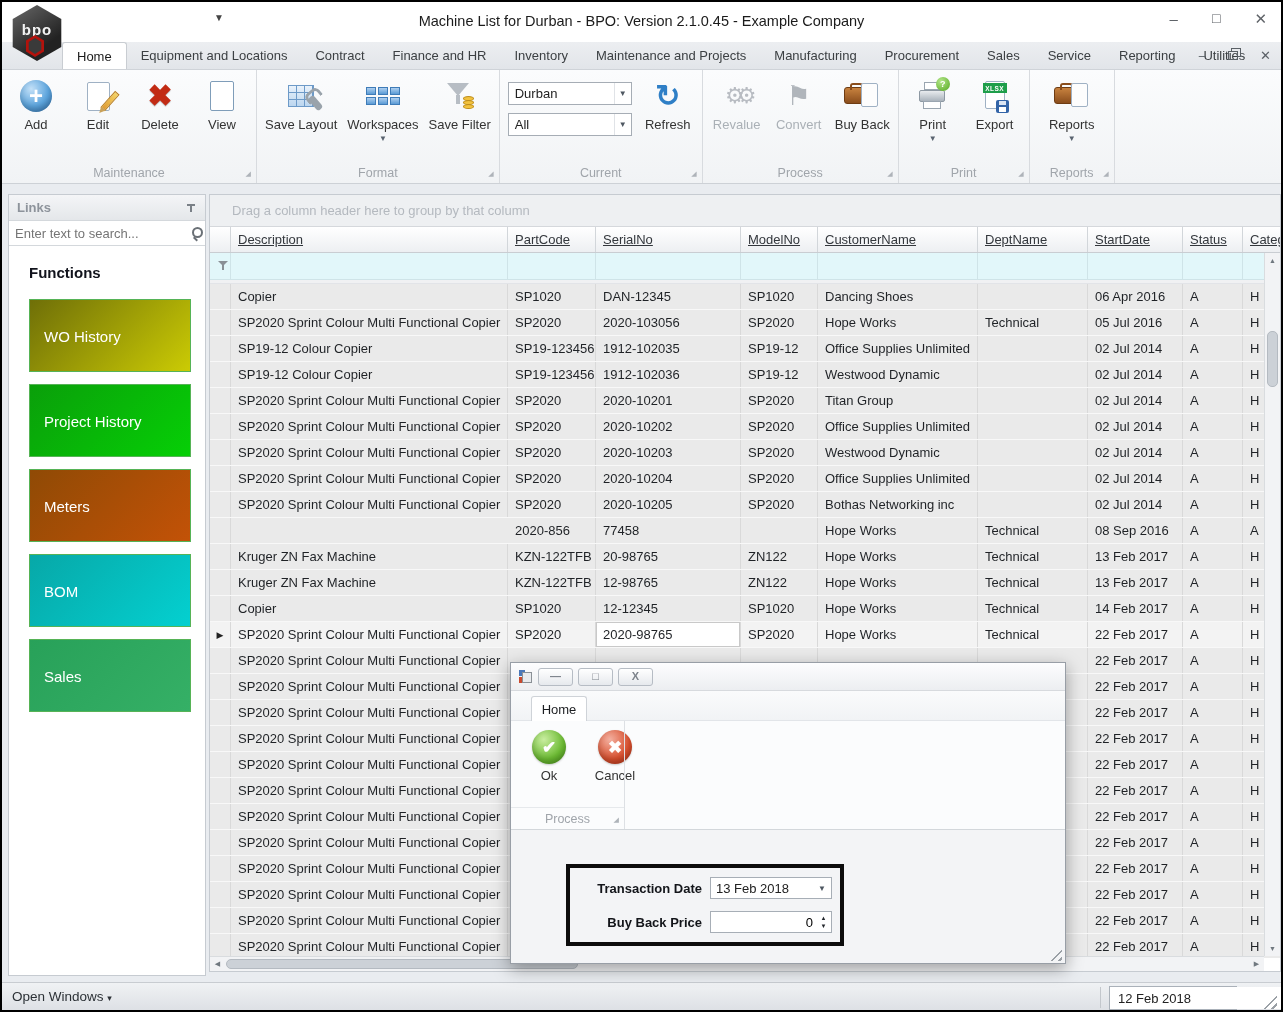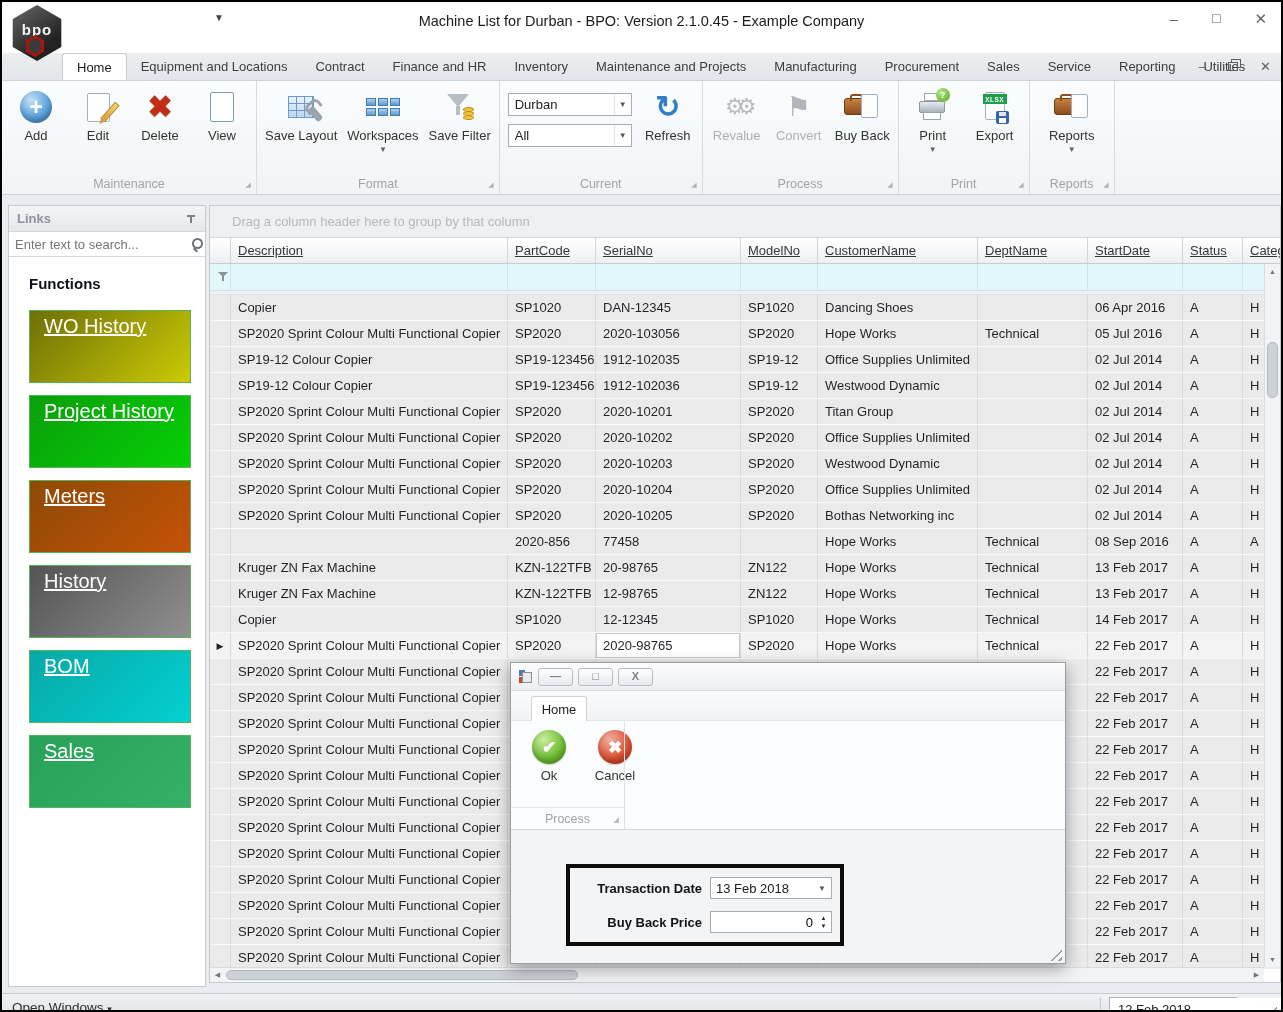--- a/index.html
+++ b/index.html
@@ -1,20 +1,20 @@
 <!DOCTYPE html>
 <html><head>
 <meta charset="utf-8">
 <style>
   * { margin:0; padding:0; box-sizing:border-box; }
   html,body { width:1283px; height:1012px; font-family:"Liberation Sans",sans-serif; background:#fff; overflow:hidden; }
   .win { position:relative; width:1283px; height:1012px; border:2px solid #000; background:#fff; overflow:hidden; }
 
   
-  .titlebar { position:relative; height:51px; background:#fff; }
+  .titlebar { position:relative; height:40px; background:#fff; }
   .title-text { position:absolute; left:0; right:0; top:11px; text-align:center; font-size:14.5px; color:#1b1b1b; }
   .qa-caret { position:absolute; left:212px; top:10px; font-size:10px; color:#444; cursor:default; }
   .win-controls { position:absolute; right:14px; top:8px; display:flex; gap:34px; color:#5f6368; font-size:15px; }
   .win-controls span { cursor:default; }
   .wc-max { font-size:14px; }
 
   .logo { position:absolute; left:8px; top:3px; width:54px; height:56px; z-index:9;
           clip-path:polygon(50% 0,95% 25%,95% 75%,50% 100%,5% 75%,5% 25%);
           background:linear-gradient(145deg,#6a6a6a,#222 70%); display:flex; align-items:center; justify-content:center; }
   .logo .bpo-text { color:#f2f2f2; font-weight:bold; font-size:15px; letter-spacing:1px; margin-top:-8px; }
@@ -96,21 +96,21 @@
   .pin:before { content:""; position:absolute; left:2px; top:2px; width:8px; height:2px; background:#7a8087; }
   .pin:after { content:""; position:absolute; left:5px; top:4px; width:2px; height:6px; background:#7a8087; }
   .side-search { height:25px; margin:0; border-bottom:1px solid #d4d8dc; background:#fff; display:flex; align-items:center; padding:0 6px; }
   .side-search input { flex:1; border:none; outline:none; font-size:13px; color:#9aa0a6; font-family:inherit; }
   .mag { position:relative; width:14px; height:14px; }
   .mag:before { content:""; position:absolute; left:1px; top:1px; width:7px; height:7px; border:2px solid #6a7076; border-radius:50%; }
   .mag:after { content:""; position:absolute; right:1px; bottom:0; width:5px; height:2px; background:#6a7076; transform:rotate(45deg); }
   .side-body { flex:1; padding:18px 12px 0 20px; overflow:hidden; }
   .func-heading { font-size:15px; font-weight:bold; color:#11131c; margin-bottom:18px; }
   .side-btn { position:relative; width:162px; height:73px; border:1px solid #56b356; margin-bottom:12px; cursor:default; }
-  .sb-label { position:absolute; left:14px; top:4px; color:#fff; font-size:20px;text-decoration:underline; }
+  .sb-label { position:absolute; left:14px; top:28px; color:#fff; font-size:15px; }
   .sb-badge { position:absolute; right:14px; top:12px; color:#fff; font-size:15px; }
 
   
   .gridpanel { position:relative; margin-left:3px; width:1072px; height:778px; background:#fff; border:1px solid #c6cbd1; overflow:hidden; }
   .groupbar { height:32px; background:#eef0f2; border-bottom:1px solid #d5d8dc; display:flex; align-items:center; padding-left:22px; font-size:13px; color:#b4b9bf; }
   .ghead, .gfilter, .grow { display:flex; width:1113px; }
   .ghead { height:26px; background:linear-gradient(#ffffff,#edeff2); border-bottom:1px solid #c9cdd2; }
   .hcell { border-right:1px solid #d2d6da; display:flex; align-items:center; padding-left:7px; font-size:13px; color:#33373c; overflow:hidden; white-space:nowrap;text-decoration:underline; }
   .gfilter { height:27px; background:#e2f7fa; border-bottom:1px solid #cfe4e8; }
   .fcell { border-right:1px solid #cfe4e8; display:flex; align-items:center; padding-left:5px; }
@@ -427,23 +427,20 @@
         <div id="side-buttons">
             <div class="side-btn" style="background: linear-gradient(135deg, rgb(111, 111, 8), rgb(203, 203, 4));">
               <div class="sb-label">WO History</div>
             </div>
             <div class="side-btn" style="background: linear-gradient(135deg, rgb(10, 159, 10), rgb(6, 207, 6));">
               <div class="sb-label">Project History</div>
             </div>
             <div class="side-btn" style="background: linear-gradient(135deg, rgb(143, 74, 5), rgb(195, 82, 7));">
               <div class="sb-label">Meters</div>
             </div>
-            <div class="side-btn" style="background: linear-gradient(135deg, rgb(84, 84, 84), rgb(144, 144, 144));">
-              <div class="sb-label">History</div>
-            </div>
             <div class="side-btn" style="background: linear-gradient(135deg, rgb(7, 168, 168), rgb(4, 208, 208));">
               <div class="sb-label">BOM</div>
             </div>
             <div class="side-btn" style="background: linear-gradient(135deg, rgb(40, 161, 89), rgb(53, 176, 102));">
               <div class="sb-label">Sales</div>
             </div>
           </div>
       </div>
     </div>
 

